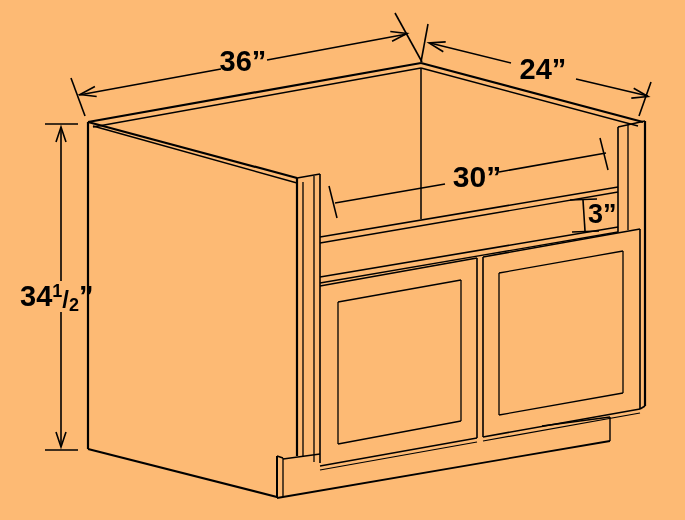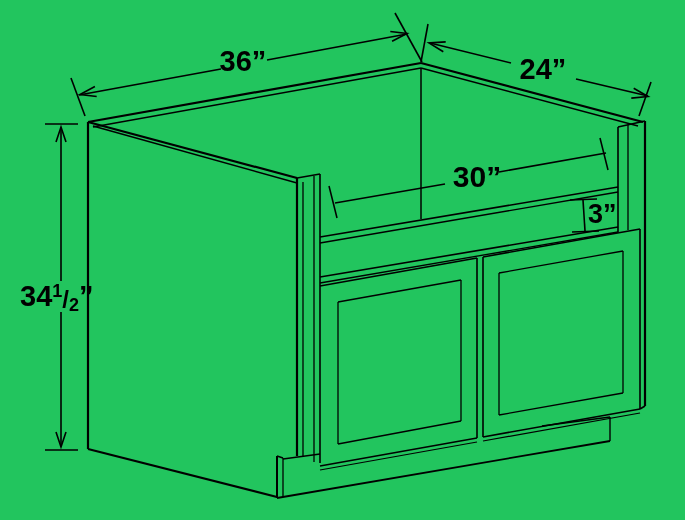--- a/index.html
+++ b/index.html
@@ -1,16 +1,16 @@
 <!DOCTYPE html>
 <html><head>
 <meta charset="utf-8">
 <style>
   html,body{margin:0;padding:0;background:#ffffff;}
-  .page{position:relative;width:685px;height:520px;background:#22c55e;overflow:hidden;
+  .page{position:relative;width:685px;height:520px;background:#fdba74;overflow:hidden;
         font-family:"Liberation Sans", sans-serif;}
   svg{display:block;}
   .dim-label{font-family:"Liberation Sans", sans-serif;font-weight:bold;fill:#000;}
 </style>
 </head>
 <body>
 
 <div class="page">
 <svg width="685" height="520" viewBox="0 0 685 520">
 

